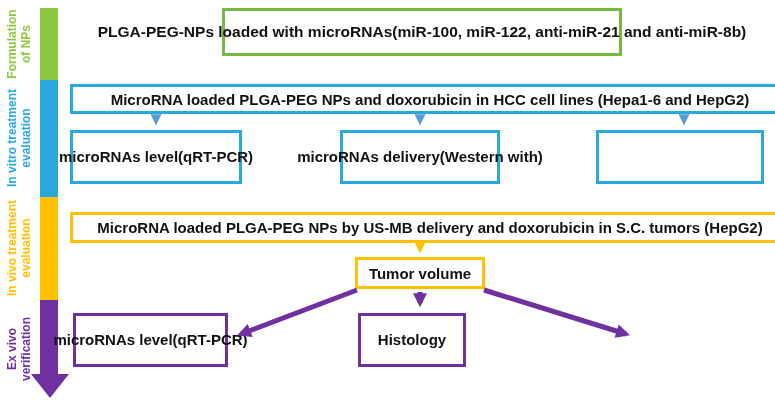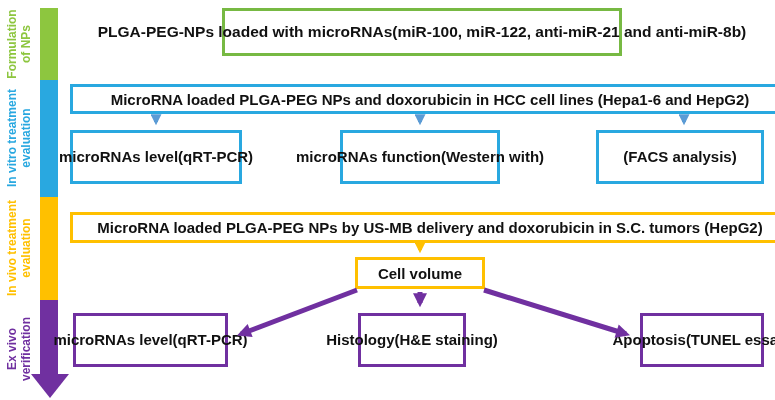--- a/index.html
+++ b/index.html
@@ -90,46 +90,40 @@
 
   <div class="box b-blue box-wide box-invitro-main">
     <div>MicroRNA loaded PLGA-PEG NPs and doxorubicin in HCC cell lines (Hepa1-6 and HepG2)</div>
   </div>
 
   <div class="box b-blue child c1">
     <div>microRNAs level</div>
     <div>(qRT-PCR)</div>
   </div>
   <div class="box b-blue child c2">
-    <div>microRNAs function</div>
+    <div>microRNAs delivery</div>
     <div>(Western with)</div>
   </div>
   <div class="box b-blue child c3">
-    <div>(FACS analysis)</div>
   </div>
 
   <div class="box b-orange box-wide box-invivo-main">
     <div>MicroRNA loaded PLGA-PEG NPs by US-MB delivery and doxorubicin in S.C. tumors (HepG2)</div>
   </div>
 
   <div class="box b-orange box-tumor">
-    <div>Cell volume</div>
+    <div>Tumor volume</div>
   </div>
 
   <div class="box b-purple exchild exild e1 exchild" style="top:313px;height:54px;font-size:15px;line-height:1.45;position:absolute;">
     <div>microRNAs level</div>
     <div>(qRT-PCR)</div>
   </div>
   <div class="box b-purple exchild e2">
     <div>Histology</div>
-    <div>(H&amp;E staining)</div>
-  </div>
-  <div class="box b-purple exchild e3">
-    <div>Apoptosis</div>
-    <div>(TUNEL essay)</div>
   </div>
 
   <svg class="arrows" viewBox="0 0 775 400" xmlns="http://www.w3.org/2000/svg">
     <defs>
       <marker id="ab" viewBox="0 0 10 10" refX="7" refY="5" markerWidth="12" markerHeight="11" markerUnits="userSpaceOnUse" orient="auto">
           <path d="M0,0 L10,5 L0,10 Z" fill="#5B9BD5"></path>
         </marker>
       <marker id="ao" viewBox="0 0 10 10" refX="7" refY="5" markerWidth="12" markerHeight="11" markerUnits="userSpaceOnUse" orient="auto">
           <path d="M0,0 L10,5 L0,10 Z" fill="#FFC000"></path>
         </marker>

